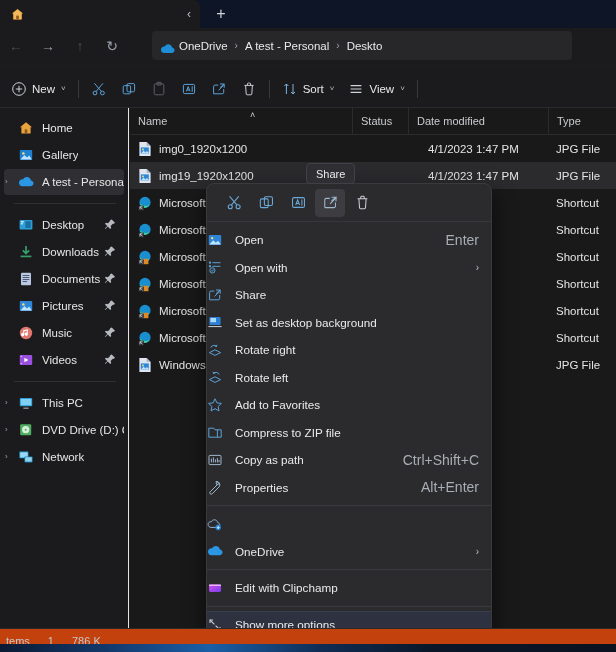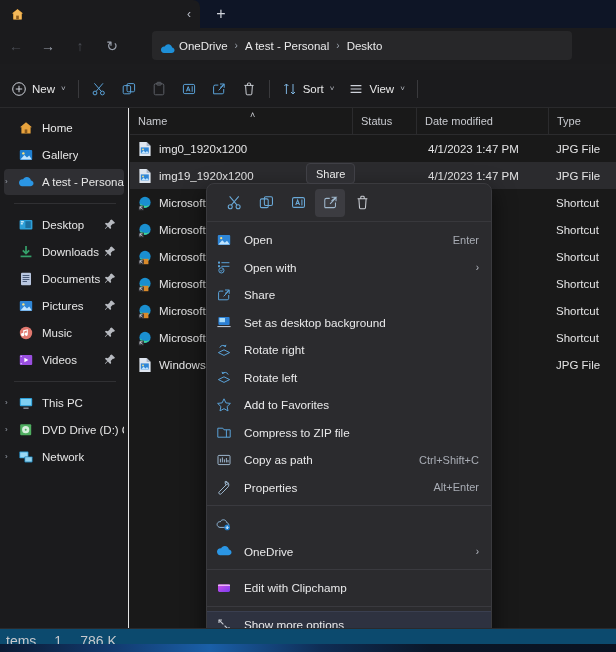--- a/index.html
+++ b/index.html
@@ -123,46 +123,46 @@
     height: 38px; display: flex; align-items: center; gap: 2px; padding: 0 12px;
     border-bottom: 1px solid #38383c;
   }
   .ctx-tb-btn {
     width: 30px; height: 28px; border-radius: 4px; display: flex;
     align-items: center; justify-content: center;
   }
   .ctx-tb-btn.hl { background: #3c3c41; }
   .ctx-items { padding: 4px 0; }
   .ctx-item {
-    height: 27.5px; display: flex; align-items: center; padding: 0 12px 0 9px;
+    height: 27.5px; display: flex; align-items: center; padding: 0 12px 0 0;
     gap: 12px; font-size: 11.7px; color: #e9e9ea; position: relative;
   }
   .ctx-item .mi { width: 16px; height: 16px; flex: none; position: relative; }
   .ctx-item .lbl { flex: 1; white-space: nowrap; }
-  .ctx-item .accel { font-size: 11px; color: #a9adb5; }
+  .ctx-item .accel { font-size: 14px; color: #a9adb5; }
   .ctx-item .sub { font-size: 10px; color: #b8bcc4; }
   .ctx-sep { height: 1px; background: #3a3a3f; margin: 4px 0; }
   .ctx-bottom-hl {
     background: #2e3240; border-top: 1px solid #3a3f50;
   }
 
   
   .tooltip {
     position: absolute; left: 306px; top: 163px; height: 21px;
     background: #2f2f33; border: 1px solid #404046; border-radius: 4px;
     display: flex; align-items: center; padding: 0 9px;
     font-size: 11px; color: #eaeaea; z-index: 30;
   }
 
   
   .statusbar {
     position: absolute; left: 0; top: 628px; width: 616px; height: 24px;
-    background: #0c4a6e; border-top: 1px solid #2a2a2c;
+    background: #c2410c; border-top: 1px solid #2a2a2c;
     display: flex; align-items: center; gap: 18px; padding-left: 6px;
-    font-size: 14px; color: #c6c8cd;
+    font-size: 11px; color: #c6c8cd;
   }
   .taskbar {
     position: absolute; left: 0; top: 644px; width: 616px; height: 8px;
     background: linear-gradient(90deg,#0b1a33 0%,#123a6e 18%,#1a5fa8 34%,#0f2d55 52%,#0a1729 70%,#0a1220 100%);
   }
 </style>
 </head>
 <body>
 
 <div id="app">
@@ -478,21 +478,21 @@
   <div class="content">
 
     <div class="colhdr">
       <div class="c" style="left:0;width:222px">
         <span>Name</span>
       </div>
       <span class="sortmark">˄</span>
       <div class="c" style="left:222px;width:68px">
         <span>Status</span>
       </div>
-      <div class="c" style="left:286px;width:128px">
+      <div class="c" style="left:278px;width:128px">
         <span>Date modified</span>
       </div>
       <div class="c" style="left:418px;width:56px">
         <span>Type</span>
       </div>
     </div>
 
     <div class="frow">
       <div class="fc" style="left:8px;width:214px">
         <span class="ficon">

